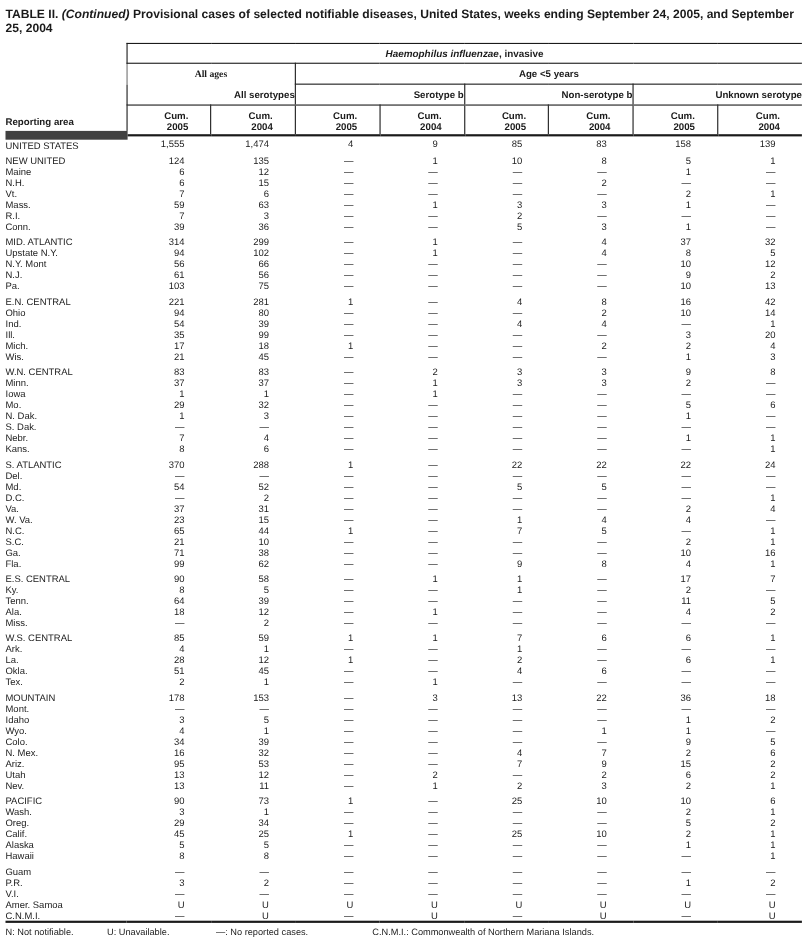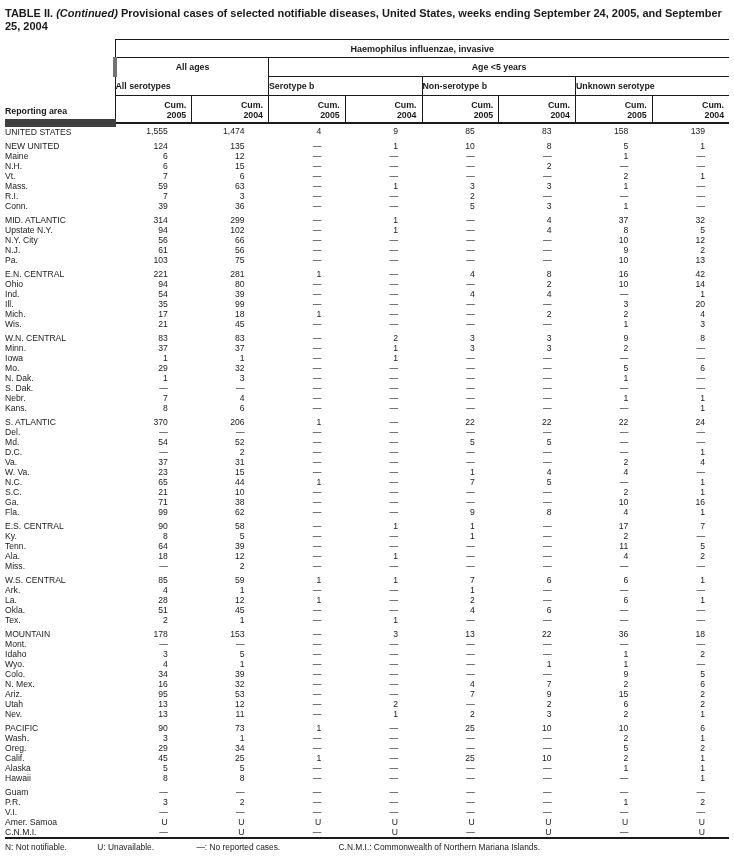--- a/index.html
+++ b/index.html
@@ -14,28 +14,28 @@
 
   table.t{border-collapse:collapse;table-layout:fixed;width:724px;margin-top:6px;
           border-bottom:2.5px solid #1b1b1b;}
   th,td{padding:0;margin:0;}
   thead th{font-weight:bold;font-size:8.8px;}
   .ra{vertical-align:bottom;text-align:left;border-bottom:8px solid #404040;
       font-size:8.8px;padding-bottom:3px;}
   .species{border-top:1px solid #1b1b1b;border-bottom:1px solid #1b1b1b;
            border-left:1px solid #1b1b1b;text-align:center;height:17px;font-size:9px;
            vertical-align:middle;}
-  .species .it{}
+  .species .it{font-style:italic;}
   tr.h-ages th{height:18px;text-align:center;vertical-align:middle;}
-  tr.h-ages th.allages{border-left:4px solid #737373;}
+  tr.h-ages th.allages{border-left:1px solid #737373;font-family:Liberation Serif, serif;}
   tr.h-ages th.lt5{border-left:1px solid #1b1b1b;border-bottom:1px solid #1b1b1b;text-align:center;}
-  tr.h-sero th{height:18px;text-align:left;vertical-align:middle;
+  tr.h-sero th{height:18px;text-align:right;vertical-align:middle;
                border-bottom:1px solid #1b1b1b;border-left:1px solid #1b1b1b;}
   tr.h-cum th{border-left:1px solid #1b1b1b;border-bottom:2px solid #1b1b1b;
-              height:24px;text-align:right;padding-right:5px;font-size:8.8px;
+              height:24px;text-align:right;padding-right:20px;font-size:8.8px;
               line-height:9.5px;vertical-align:bottom;padding-bottom:2px;}
   tbody td{font-size:8.6px;height:10px;line-height:10px;white-space:nowrap;}
   tbody td.area{text-align:left;}
   tbody td.num{text-align:right;padding-right:24px;}
   tbody tr.spacer td{height:4px;}
 
   .foot{margin-top:3px;font-size:8.4px;line-height:10px;}
   .legend span{display:inline-block;}
   .legend span:nth-child(1){margin-right:28px;}
   .legend span:nth-child(2){margin-right:40px;}
@@ -223,21 +223,21 @@
           <td class="num">94</td>
           <td class="num">102</td>
           <td class="num">—</td>
           <td class="num">1</td>
           <td class="num">—</td>
           <td class="num">4</td>
           <td class="num">8</td>
           <td class="num">5</td>
         </tr>
         <tr>
-          <td class="area">N.Y. City</td>
+          <td class="area">N.Y. Mont</td>
           <td class="num">56</td>
           <td class="num">66</td>
           <td class="num">—</td>
           <td class="num">—</td>
           <td class="num">—</td>
           <td class="num">—</td>
           <td class="num">10</td>
           <td class="num">12</td>
         </tr>
         <tr>
@@ -421,21 +421,21 @@
           <td class="num">—</td>
           <td class="num">—</td>
           <td class="num">1</td>
         </tr>
         <tr class="spacer">
           <td colspan="9"></td>
         </tr>
         <tr>
           <td class="area">S. ATLANTIC</td>
           <td class="num">370</td>
-          <td class="num">206</td>
+          <td class="num">288</td>
           <td class="num">1</td>
           <td class="num">—</td>
           <td class="num">22</td>
           <td class="num">22</td>
           <td class="num">22</td>
           <td class="num">24</td>
         </tr>
         <tr>
           <td class="area">Del.</td>
           <td class="num">—</td>

